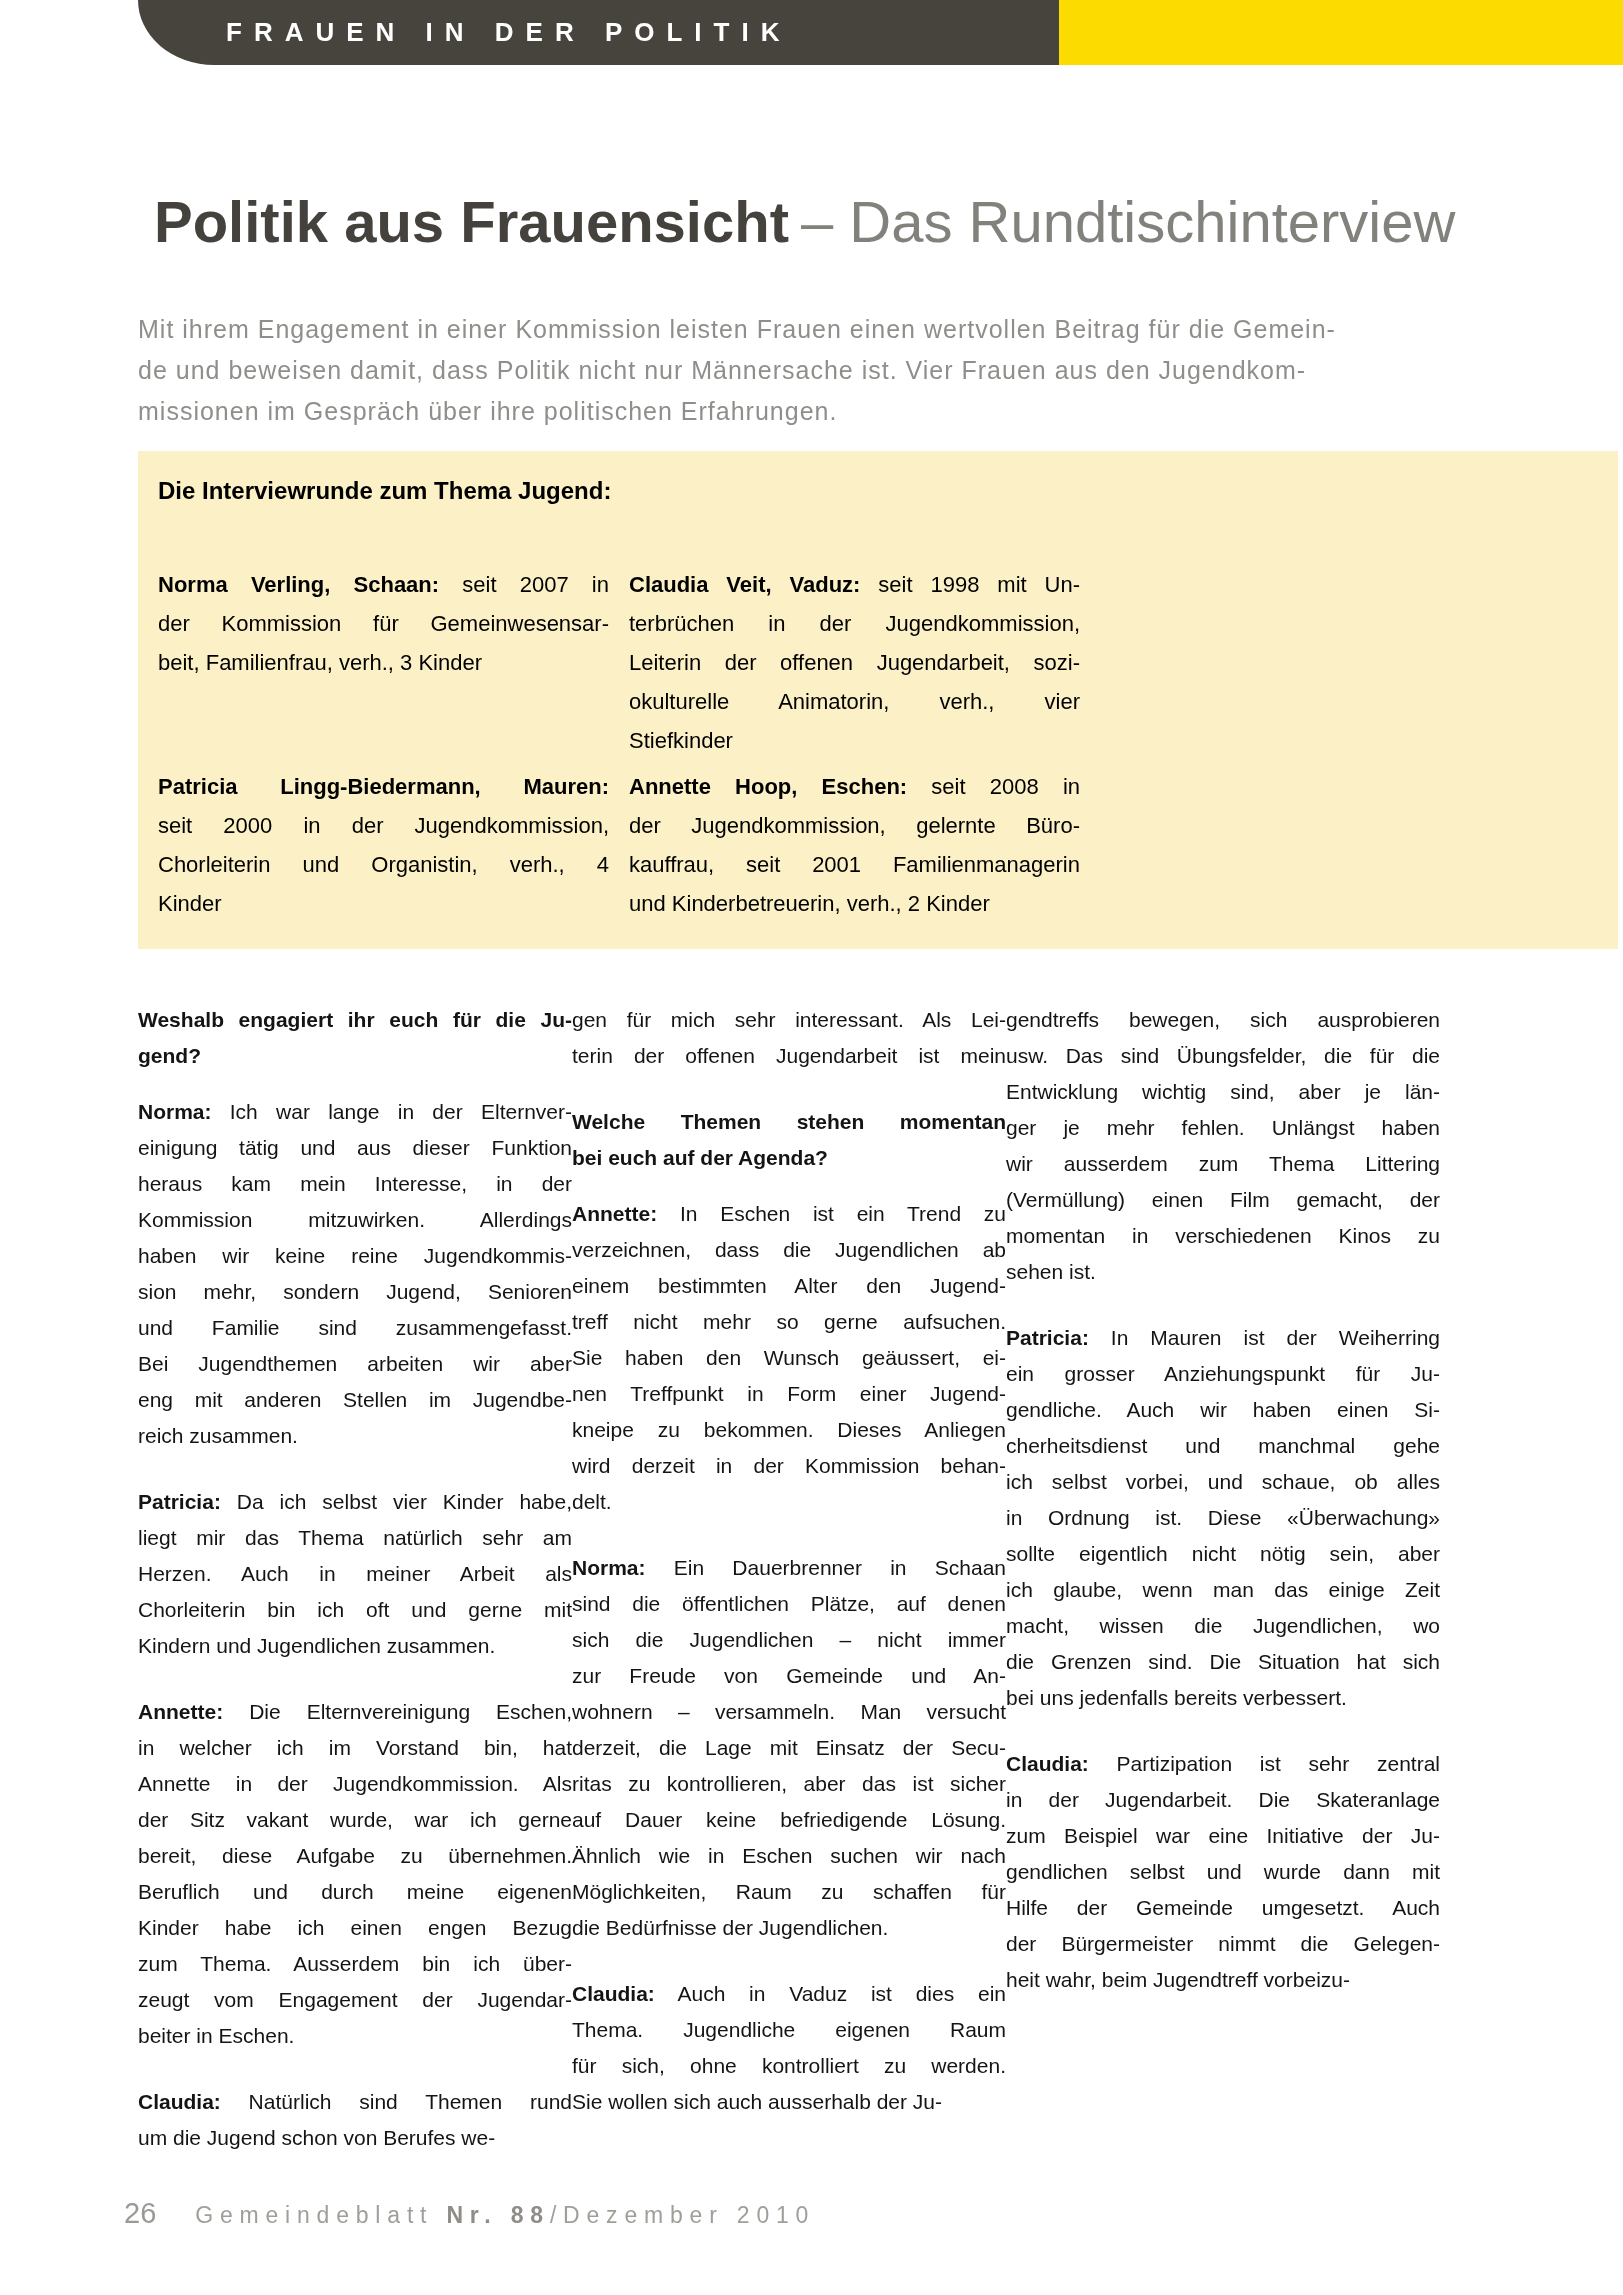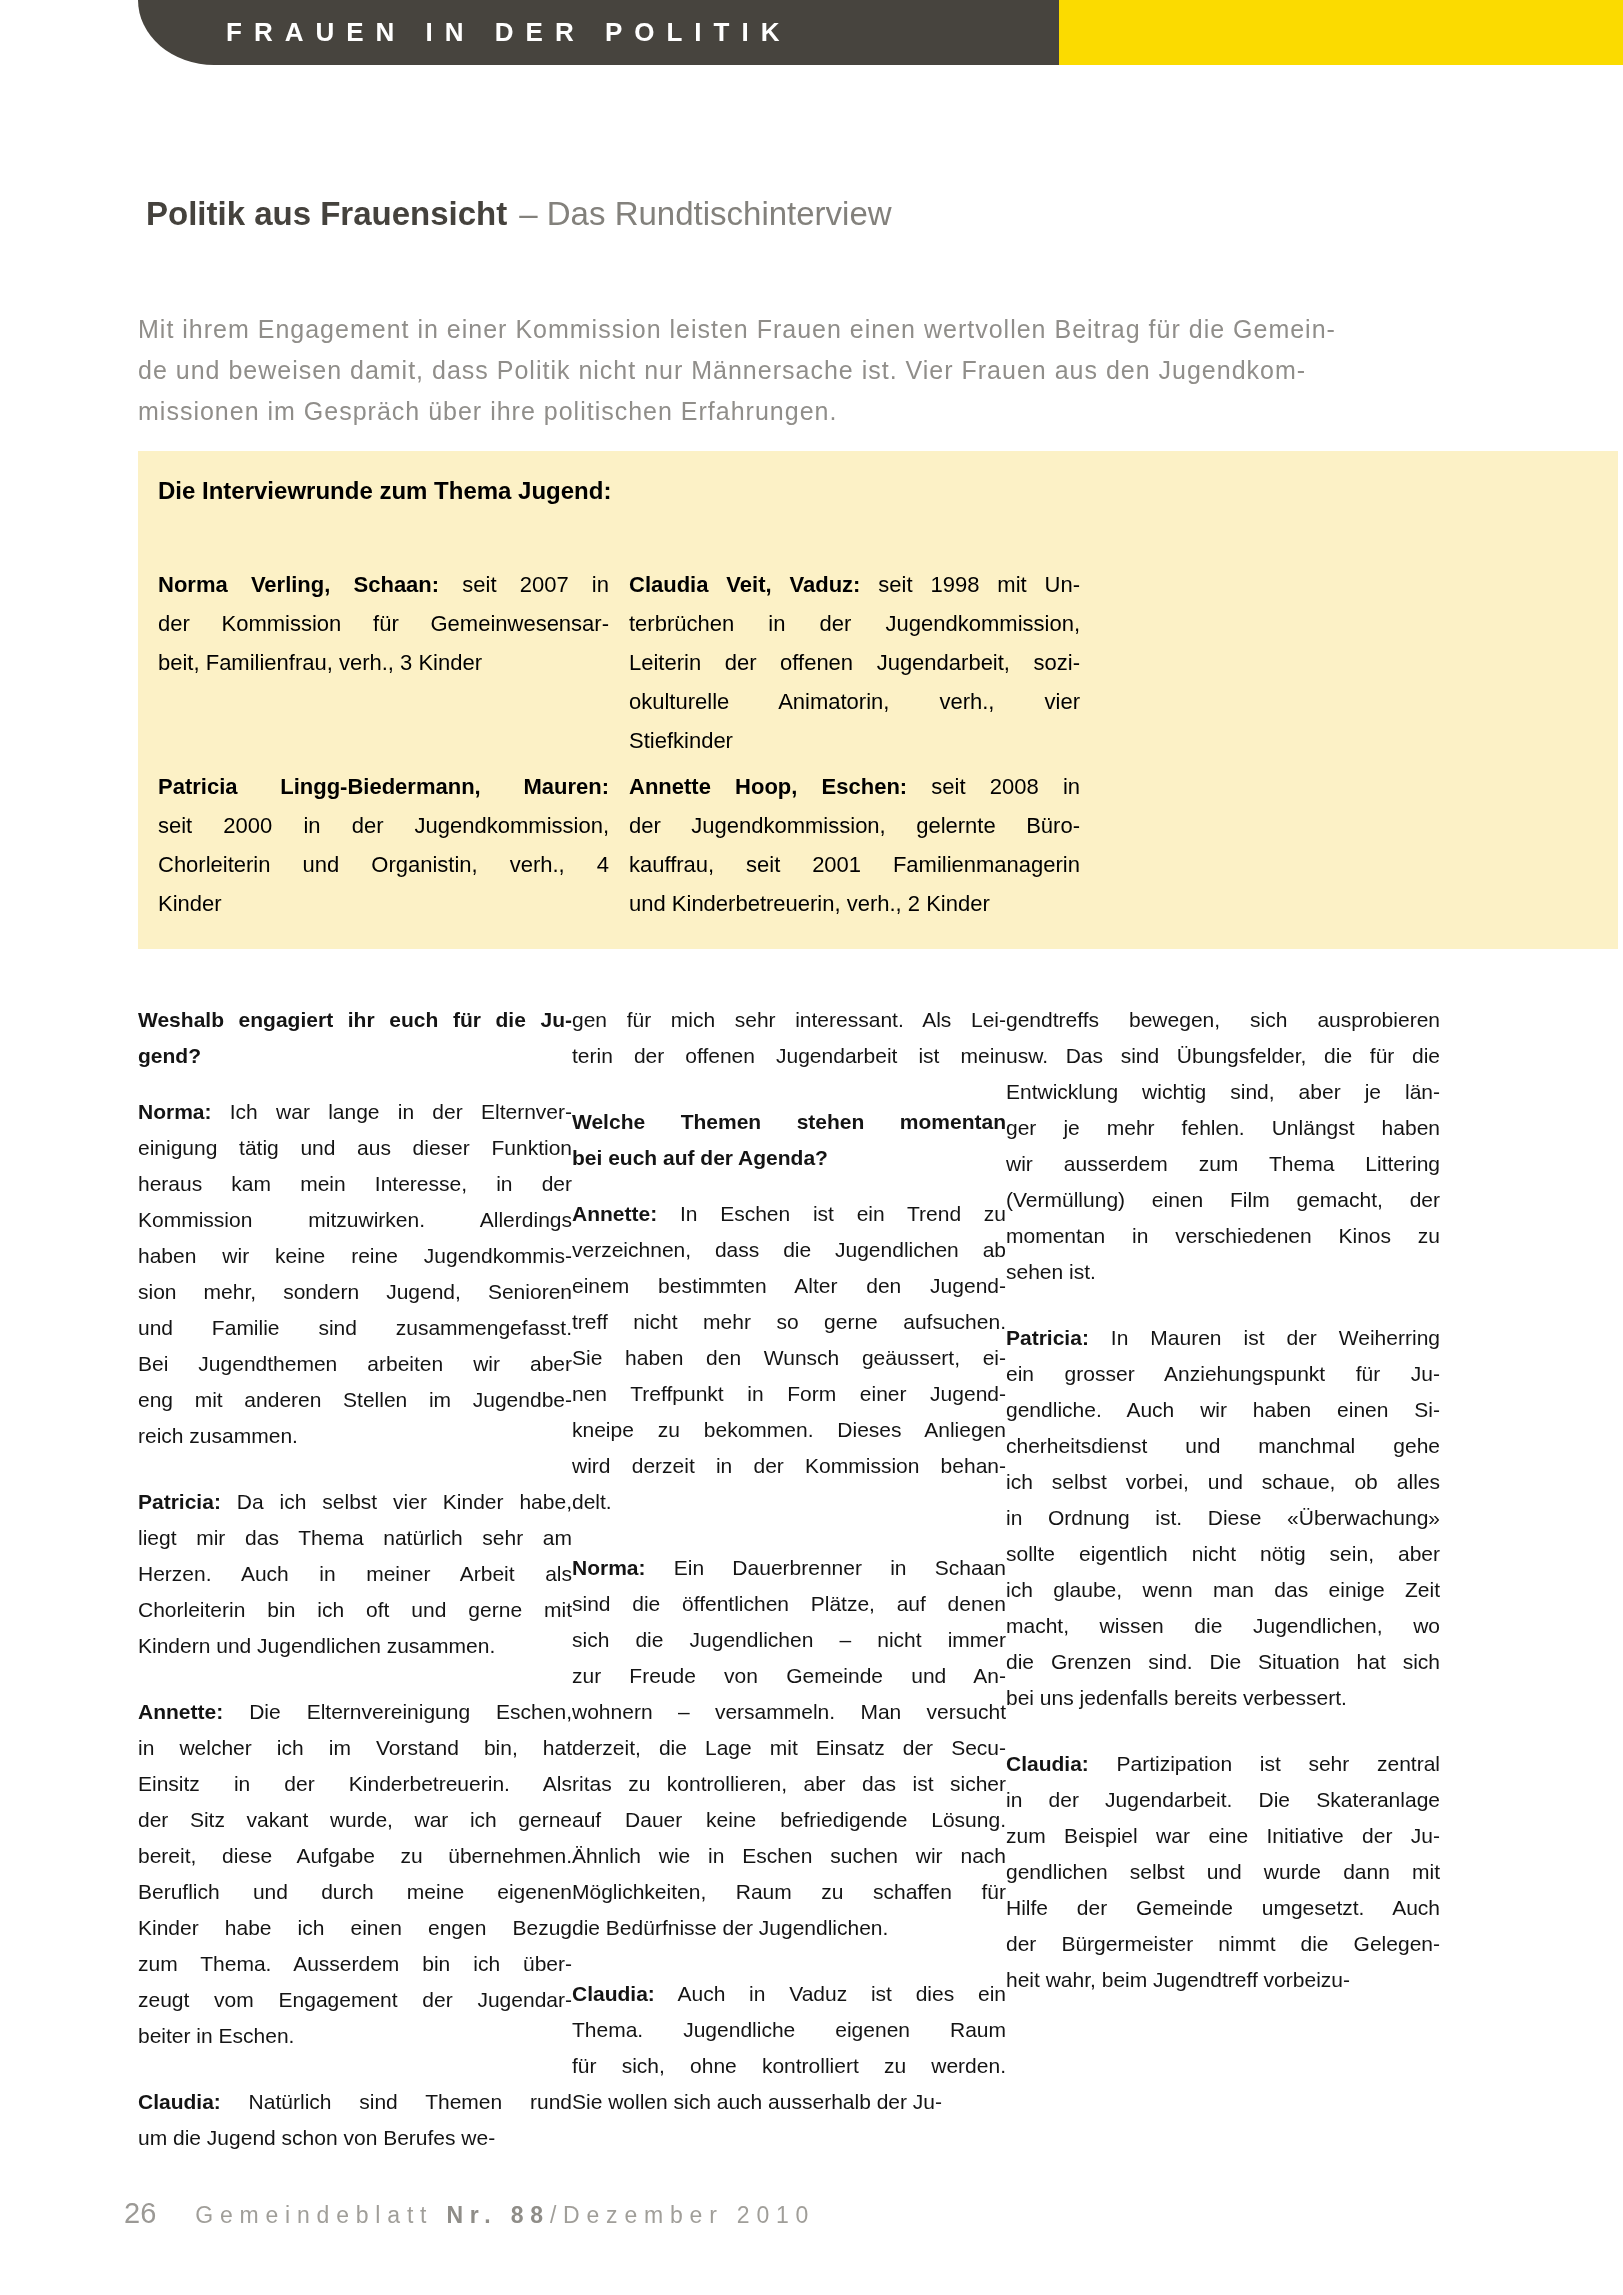--- a/index.html
+++ b/index.html
@@ -7,21 +7,21 @@
         font-family:"Liberation Sans",sans-serif;}
 
   
   .topbar-dark{position:absolute;left:138px;top:0;width:921px;height:65px;
                background:#47443e;border-bottom-left-radius:76px 65px;}
   .topbar-label{display:block;padding-left:88px;line-height:65px;color:#ffffff;
                 font-size:26px;font-weight:bold;letter-spacing:12px;white-space:nowrap;}
   .topbar-yellow{position:absolute;left:1059px;top:0;width:565px;height:65px;background:#fbdb00;}
 
   
-  .title{position:absolute;left:138px;top:169px;margin:8px;font-size:33px;line-height:73px;white-space:nowrap;}
+  .title{position:absolute;left:138px;top:169px;margin:16px;font-size:58px;line-height:73px;white-space:nowrap;}
   .title-bold{font-weight:bold;color:#45423d;}
   .title-light{font-weight:normal;color:#83817c;margin-left:12px;}
 
   
   .intro{position:absolute;left:138px;top:309px;width:1370px;
          font-size:25px;line-height:41px;color:#908e8a;letter-spacing:1px;}
 
   
   .infobox{position:absolute;left:138px;top:451px;width:1480px;height:498px;
            background:#fcf1c6;box-sizing:border-box;padding:25px 20px 0 20px;}
@@ -120,21 +120,21 @@
         <div class="block para">
           <div class="tline"><strong>Patricia:</strong> Da ich selbst vier Kinder habe,</div>
           <div class="tline">liegt mir das Thema natürlich sehr am</div>
           <div class="tline">Herzen. Auch in meiner Arbeit als</div>
           <div class="tline">Chorleiterin bin ich oft und gerne mit</div>
           <div class="tline last">Kindern und Jugendlichen zusammen.</div>
         </div>
         <div class="block para">
           <div class="tline"><strong>Annette:</strong> Die Elternvereinigung Eschen,</div>
           <div class="tline">in welcher ich im Vorstand bin, hat</div>
-          <div class="tline">Einsitz in der Kinderbetreuerin. Als</div>
+          <div class="tline">Annette in der Jugendkommission. Als</div>
           <div class="tline">der Sitz vakant wurde, war ich gerne</div>
           <div class="tline">bereit, diese Aufgabe zu übernehmen.</div>
           <div class="tline">Beruflich und durch meine eigenen</div>
           <div class="tline">Kinder habe ich einen engen Bezug</div>
           <div class="tline">zum Thema. Ausserdem bin ich über-</div>
           <div class="tline">zeugt vom Engagement der Jugendar-</div>
           <div class="tline last">beiter in Eschen.</div>
         </div>
         <div class="block para">
           <div class="tline"><strong>Claudia:</strong> Natürlich sind Themen rund</div>

